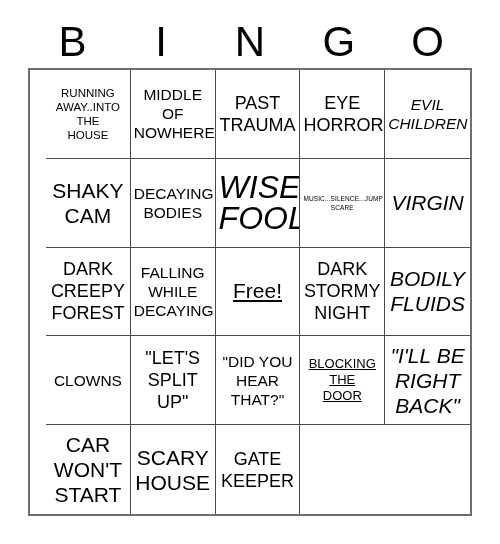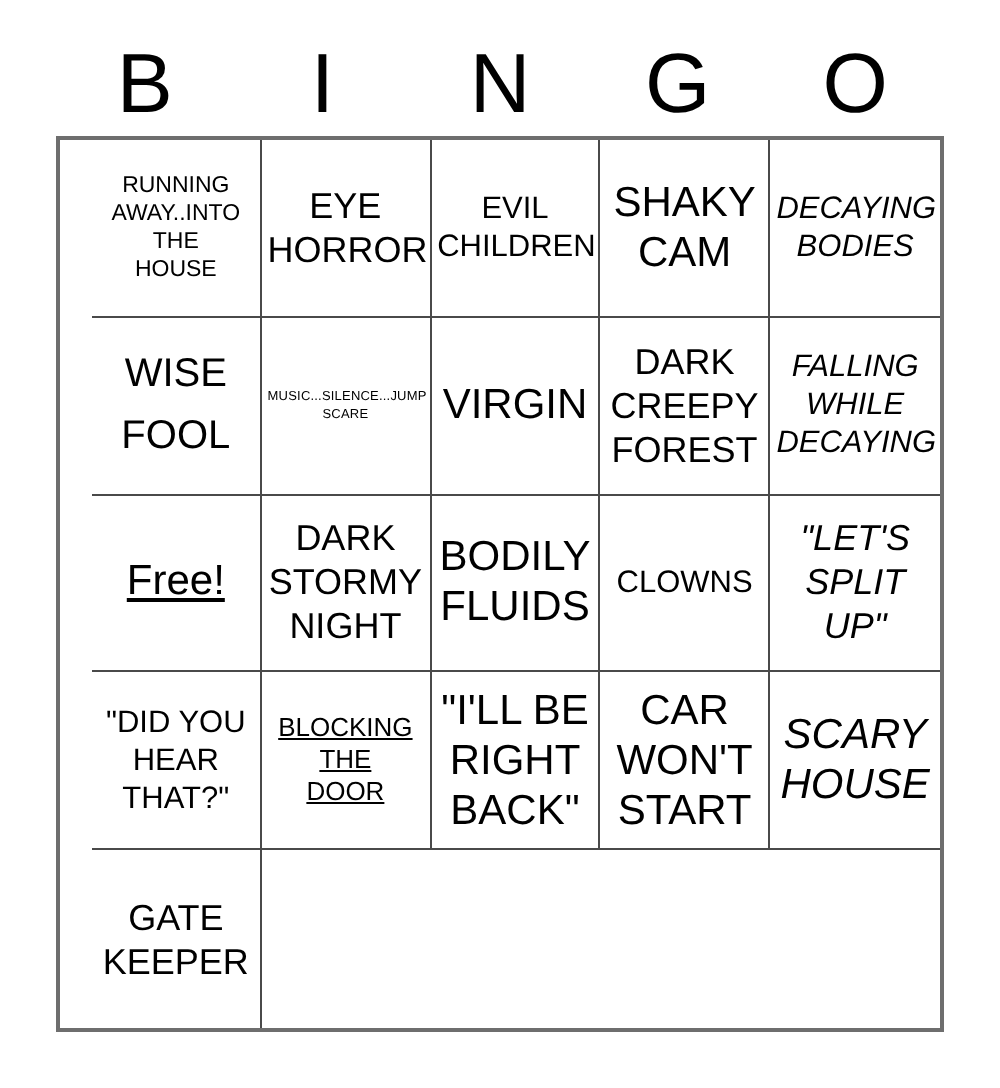--- a/index.html
+++ b/index.html
@@ -85,21 +85,21 @@
     font-weight: 400;
   }
 
   
   .fs-xxs .cell-text { font-size: 6.5px;  line-height: 9px;  letter-spacing: 0.1px; }
   .fs-xs  .cell-text { font-size: 11.5px; line-height: 14px; }
   .fs-s   .cell-text { font-size: 13px;   line-height: 16px; text-decoration: underline; }
   .fs-m   .cell-text { font-size: 15.5px; line-height: 19px; }
   .fs-l   .cell-text { font-size: 18px;   line-height: 22px; }
   .fs-xl  .cell-text { font-size: 21px;   line-height: 25px; }
-  .fs-xxl .cell-text { font-size: 20px;   line-height: 31px; }
+  .fs-xxl .cell-text { font-size: 32px;   line-height: 31px; font-style: italic; }
   .fs-free .cell-text { font-size: 21px;  line-height: 32px; text-decoration: underline; }
 </style>
 </head>
 <body>
 
 <div class="card">
 
   <div class="header-row">
     <div class="header-cell">B</div>
     <div class="header-cell">I</div>
@@ -108,20 +108,29 @@
     <div class="header-cell">O</div>
   </div>
 
   <div class="grid" id="bingo-grid">
       <div class="cell fs-xs">
         <span class="cell-text">RUNNING
 AWAY..INTO
 THE
 HOUSE</span>
       </div>
+      <div class="cell fs-m">
+        <span class="cell-text">MIDDLE
+OF
+NOWHERE</span>
+      </div>
+      <div class="cell fs-l">
+        <span class="cell-text">PAST
+TRAUMA</span>
+      </div>
       <div class="cell fs-l">
         <span class="cell-text">EYE
 HORROR</span>
       </div>
       <div class="cell fs-m">
         <span class="cell-text">EVIL
 CHILDREN</span>
       </div>
       <div class="cell fs-xl">
         <span class="cell-text">SHAKY

